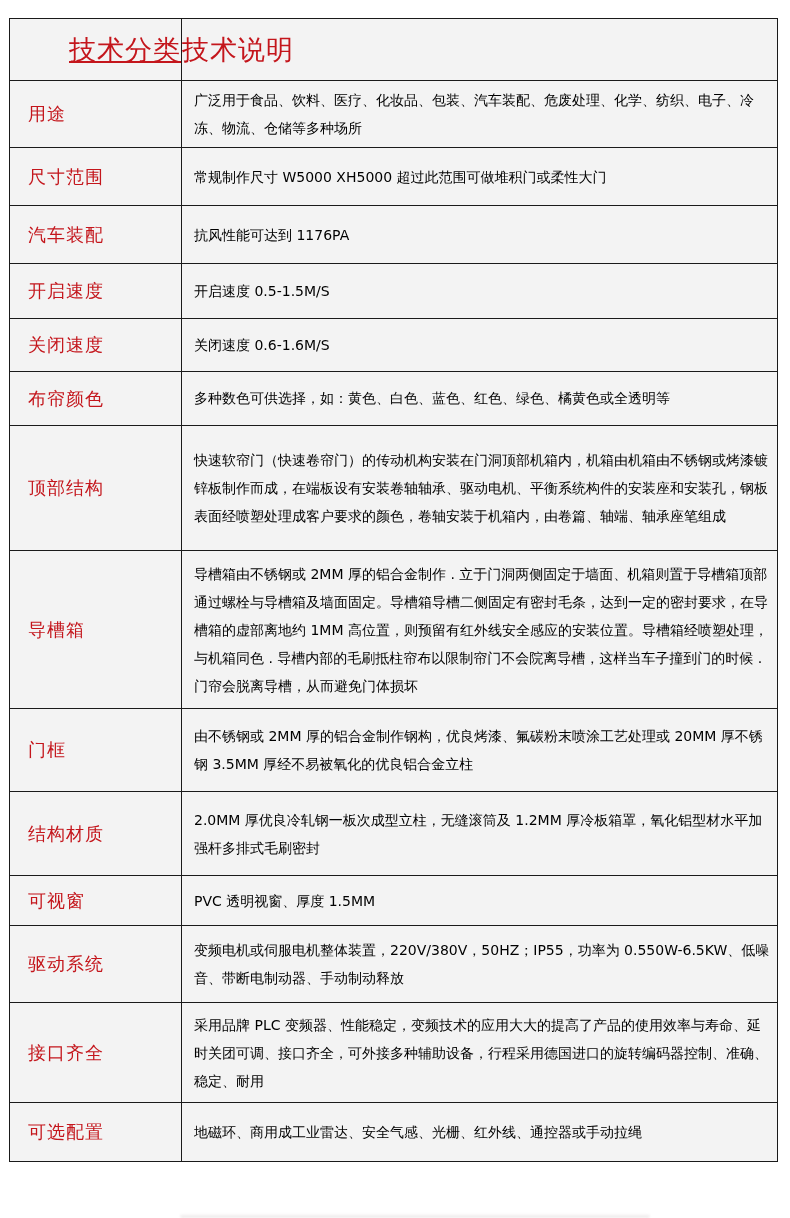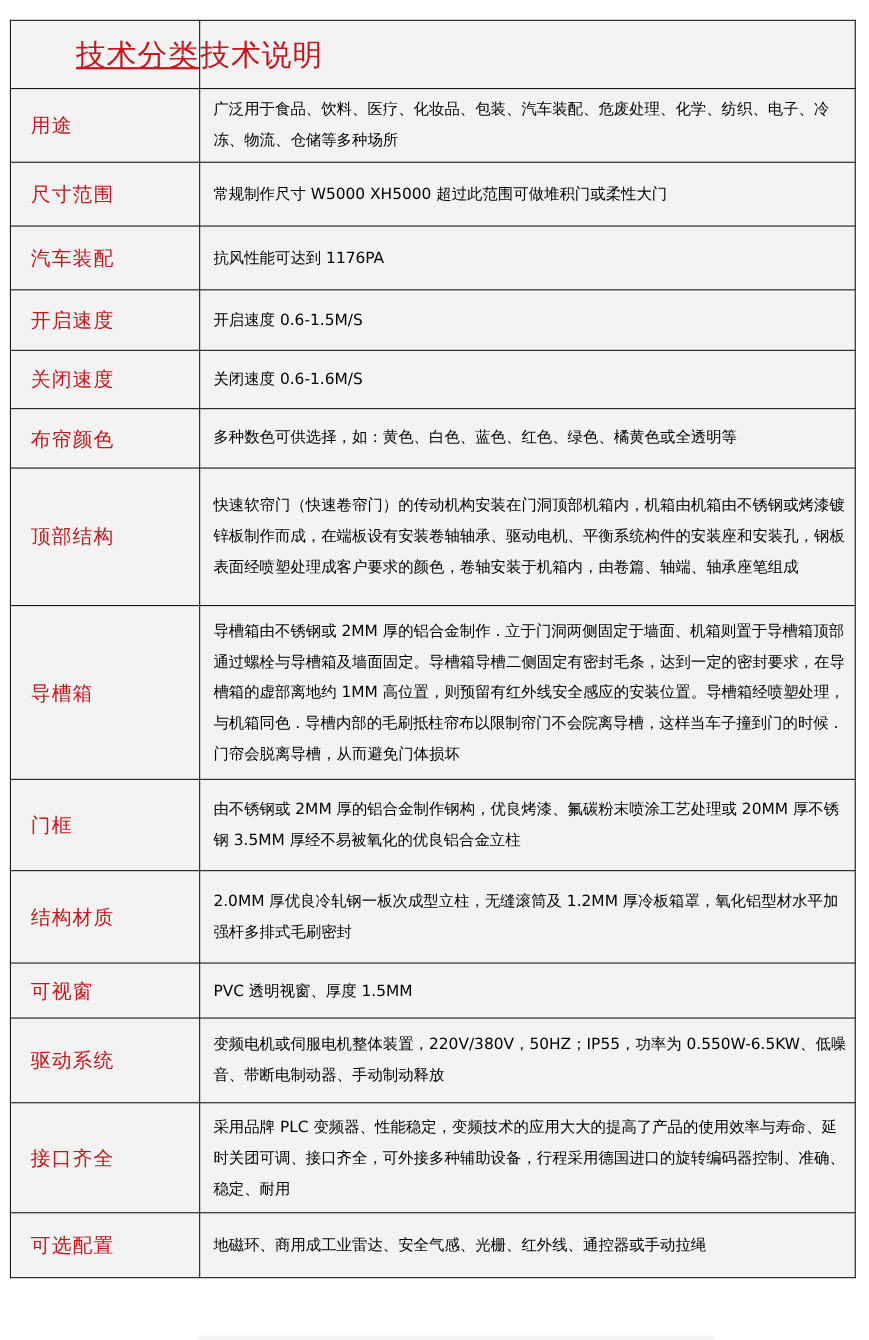--- a/index.html
+++ b/index.html
@@ -93,21 +93,21 @@
       <tr style="height: 58px;">
         <td class="cat-cell">尺寸范围</td>
         <td class="desc-cell">常规制作尺寸 W5000 XH5000 超过此范围可做堆积门或柔性大门</td>
       </tr>
       <tr style="height: 58px;">
         <td class="cat-cell">汽车装配</td>
         <td class="desc-cell">抗风性能可达到 1176PA</td>
       </tr>
       <tr style="height: 55px;">
         <td class="cat-cell">开启速度</td>
-        <td class="desc-cell">开启速度 0.6-1.5M/S</td>
+        <td class="desc-cell">开启速度 0.5-1.5M/S</td>
       </tr>
       <tr style="height: 53px;">
         <td class="cat-cell">关闭速度</td>
         <td class="desc-cell">关闭速度 0.6-1.6M/S</td>
       </tr>
       <tr style="height: 54px; font-family: Liberation Serif, serif;">
         <td class="cat-cell">布帘颜色</td>
         <td class="desc-cell">多种数色可供选择，如：黄色、白色、蓝色、红色、绿色、橘黄色或全透明等</td>
       </tr>
       <tr style="height: 125px;">

